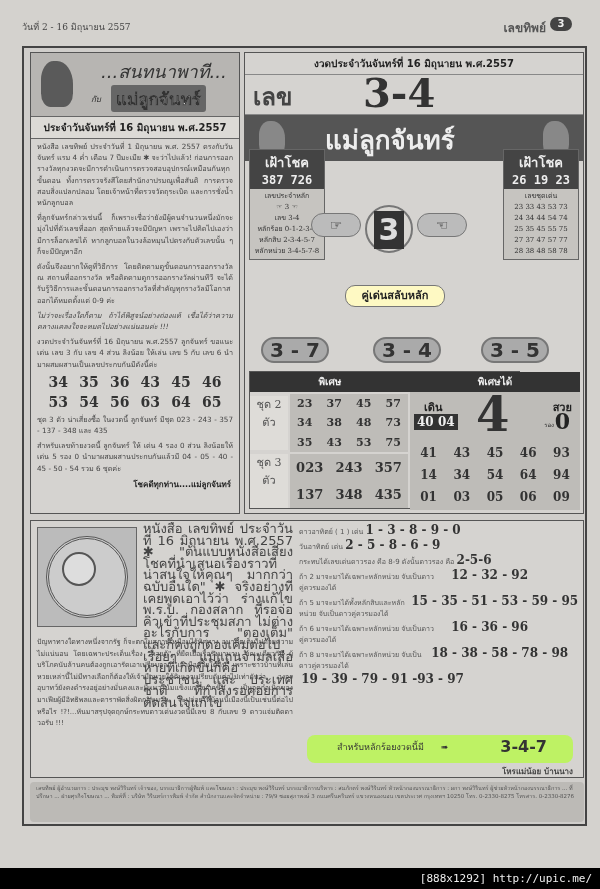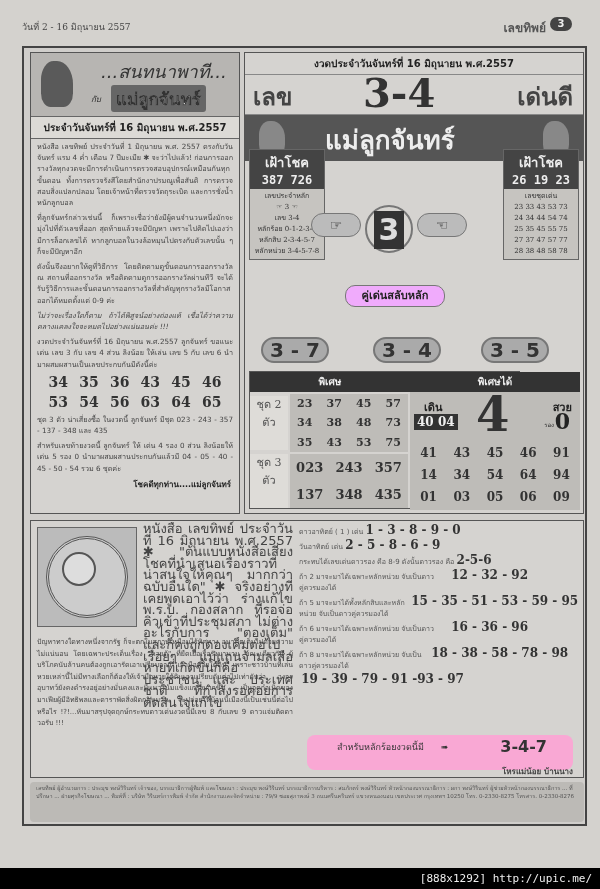--- a/index.html
+++ b/index.html
@@ -33,38 +33,38 @@
 .dark .f1,.dark .f2{position:absolute;top:6px;width:26px;height:34px;background:#888;border-radius:40% 50% 30% 30%}
 .dark .f1{left:14px}.dark .f2{right:14px}
 .lucky{position:absolute;width:76px;background:#c6c4c0;border:1px solid #666;top:140px}
 .lucky .head{background:#444;color:#eee;text-align:center;padding:2px 4px}
 .lucky .head .a{font-size:13px;font-weight:bold;display:block}
 .lucky .head .b{font-size:12px;font-weight:bold;display:block;font-family:"DejaVu Sans Mono",monospace}
 .lucky .body{font-size:7px;font-family:"DejaVu Serif",serif;padding:2px 3px;line-height:11px;text-align:center;color:#333}
 .center3{position:absolute;left:120px;top:152px;width:48px;height:48px;border-radius:50%;border:2px solid #777;background:#d8d6d2;text-align:center}
 .center3 span{display:inline-block;margin-top:4px;background:#333;color:#ddd;font-size:30px;font-weight:bold;width:30px;line-height:38px}
 .hand{position:absolute;top:160px;width:50px;height:24px;border-radius:12px;background:#bbb;border:1px solid #777;text-align:center;font-size:14px;line-height:22px}
-.pair{position:absolute;left:100px;top:232px;width:100px;height:22px;border-radius:10px;background:#f0abfc;border:1px solid #777;text-align:center;font-weight:bold;font-size:11px;line-height:20px}
+.pair{position:absolute;left:100px;top:232px;width:100px;height:22px;border-radius:10px;background:#fef9c3;border:1px solid #777;text-align:center;font-weight:bold;font-size:11px;line-height:20px}
 .pills{position:absolute;top:284px;height:26px;width:68px;border-radius:13px;background:#aaa;border:2px solid #777;text-align:center;font-weight:bold;font-size:20px;line-height:22px;color:#333}
 .tbl{position:absolute;left:4px;top:318px;width:271px;height:138px;border:1px solid #555}
 .tbl .h{position:absolute;top:0;height:20px;background:#333;color:#eee;font-size:10px;font-weight:bold;text-align:center;line-height:20px}
 .grid2{position:absolute;font-family:"DejaVu Serif",serif;font-weight:bold;color:#333}
 .lbl{position:absolute;left:0;width:38px;text-align:center;font-family:"DejaVu Serif",serif;font-size:11px;line-height:18px;background:#dedcd8;color:#555}
 .rr{position:absolute;left:160px;top:20px;width:170px;height:118px;background:#bebcb8}
 
 .bottom{position:absolute;left:6px;top:472px;width:554px;height:258px;border:1px solid #555;background:#d5d3d0}
 .wheel{position:absolute;left:6px;top:6px;width:100px;height:100px;border:1px solid #666;background:#bbb}
 .wheel .c{position:absolute;left:8px;top:8px;width:82px;height:82px;border-radius:50%;border:3px double #555;background:#ccc}
 .wheel .c2{position:absolute;left:24px;top:24px;width:34px;height:34px;border-radius:50%;border:2px solid #555;background:#ddd}
 .art{position:absolute;left:112px;top:2px;width:150px;font-size:13px;line-height:11.6px;color:#444;text-align:justify}
 .art2{position:absolute;left:6px;top:116px;width:256px;font-size:7px;line-height:11.6px;color:#444;text-align:justify}
 .ast{position:absolute;left:268px;top:2px;width:282px;font-size:7px;color:#555}
 .ast .row{display:flex;align-items:baseline;height:15px}
 .ast .big{font-family:"DejaVu Serif",serif;font-weight:bold;font-size:12px;color:#333}
-.summary{position:absolute;left:276px;top:214px;width:266px;height:35px;border-radius:8px;background:#f9a8d4;font-size:9px;line-height:24px;padding-left:30px;color:#333}
+.summary{position:absolute;left:276px;top:214px;width:266px;height:28px;border-radius:8px;background:#bef264;font-size:9px;line-height:24px;padding-left:30px;color:#333}
 .summary .v{position:absolute;right:26px;top:0;font-size:16px;font-weight:bold}
 .byline{position:absolute;right:10px;top:244px;font-size:8px;font-weight:bold;color:#444}
 .credits{position:absolute;left:6px;top:734px;width:554px;height:40px;border-radius:4px;background:#bcbab6;font-size:5.5px;line-height:8px;padding:2px 6px;color:#555;overflow:hidden}
 .footer-bar{position:absolute;left:0;top:868px;width:600px;height:21px;background:#000;color:#eee;font-family:"DejaVu Sans Mono",monospace;font-size:11px;text-align:right;padding-right:8px;line-height:21px}
 </style>
 </head>
 <body>
 
 <div class="page">
   <div class="hdr">
@@ -105,21 +105,20 @@
       <p class="para">ชุด 3 ตัว น่าเสี่ยงซื้อ ในงวดนี้ ลูกจันทร์ มีชุด 023 - 243 - 357 - 137 - 348 และ 435</p>
       <p class="para">สำหรับเลขท้ายงวดนี้ ลูกจันทร์ ให้ เด่น 4 รอง 0 ส่วน ลิงน้อยให้เด่น 5 รอง 0 นำมาผสมผสานประกบกันแล้วมี 04 - 05 - 40 - 45 - 50 - 54 รวม 6 ชุดค่ะ</p>
       <div class="sign">โชคดีทุกท่าน....แม่ลูกจันทร์</div>
     </div>
 
     <div class="rt">
       <div class="title">งวดประจำวันจันทร์ที่ 16 มิถุนายน พ.ศ.2557</div>
       <div class="lead">
         <span class="l">เลข</span>
         <span class="n">3-4</span>
-        <span class="r">เด่นดี</span>
       </div>
       <div class="dark">
         <div class="f1"></div>
         <div class="nm">แม่ลูกจันทร์</div>
         <div class="f2"></div>
       </div>
 
       <div class="lucky" style="left:4px;top:96px">
         <div class="head">
             <span class="a">เฝ้าโชค</span>
@@ -190,21 +189,21 @@
           <span style="position:absolute;left:4px;top:22px;background:#333;color:#eee;font-family:'DejaVu Serif',serif;font-weight:bold;font-size:12px;padding:1px 3px">40 04</span>
           <span style="position:absolute;left:66px;top:-6px;font-family:'DejaVu Serif',serif;font-weight:bold;font-size:48px;color:#333">4</span>
           <span style="position:absolute;right:8px;top:6px;font-size:11px;font-weight:bold">สวย</span>
           <span style="position:absolute;right:26px;top:28px;font-size:6px">รอง</span>
           <span style="position:absolute;right:10px;top:16px;font-family:'DejaVu Serif',serif;font-weight:bold;font-size:22px">0</span>
           <div class="grid2" style="position:absolute;left:2px;top:50px;width:166px;display:grid;grid-template-columns:repeat(5,1fr);font-size:12px;text-align:center;line-height:22px">
             <span>41</span>
               <span>43</span>
               <span>45</span>
               <span>46</span>
-              <span>91</span>
+              <span>93</span>
             <span>14</span>
               <span>34</span>
               <span>54</span>
               <span>64</span>
               <span>94</span>
             <span>01</span>
               <span>03</span>
               <span>05</span>
               <span>06</span>
               <span>09</span>

